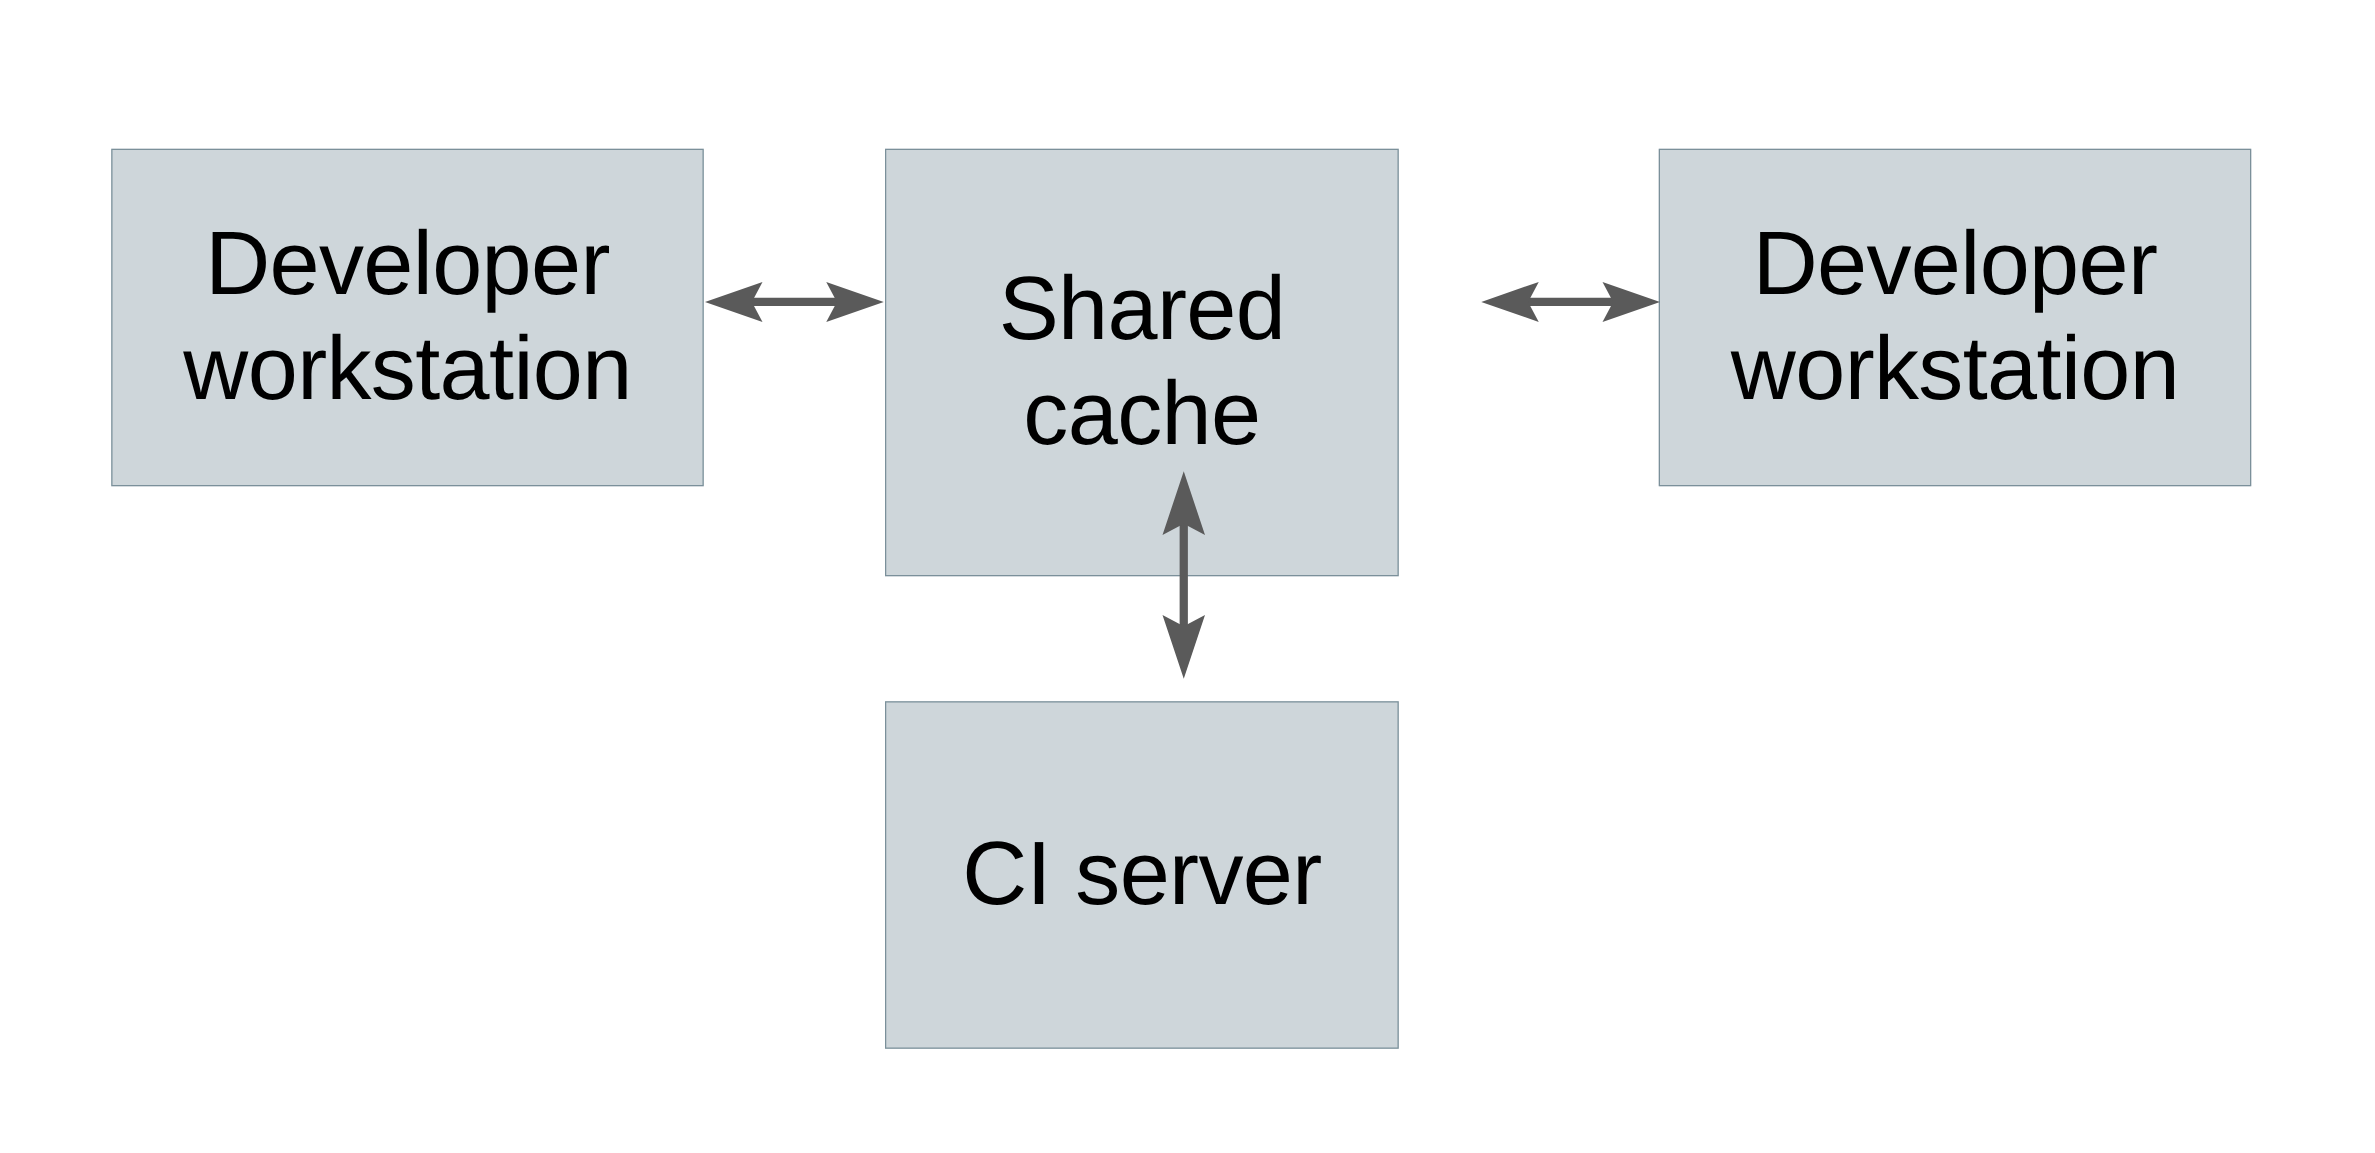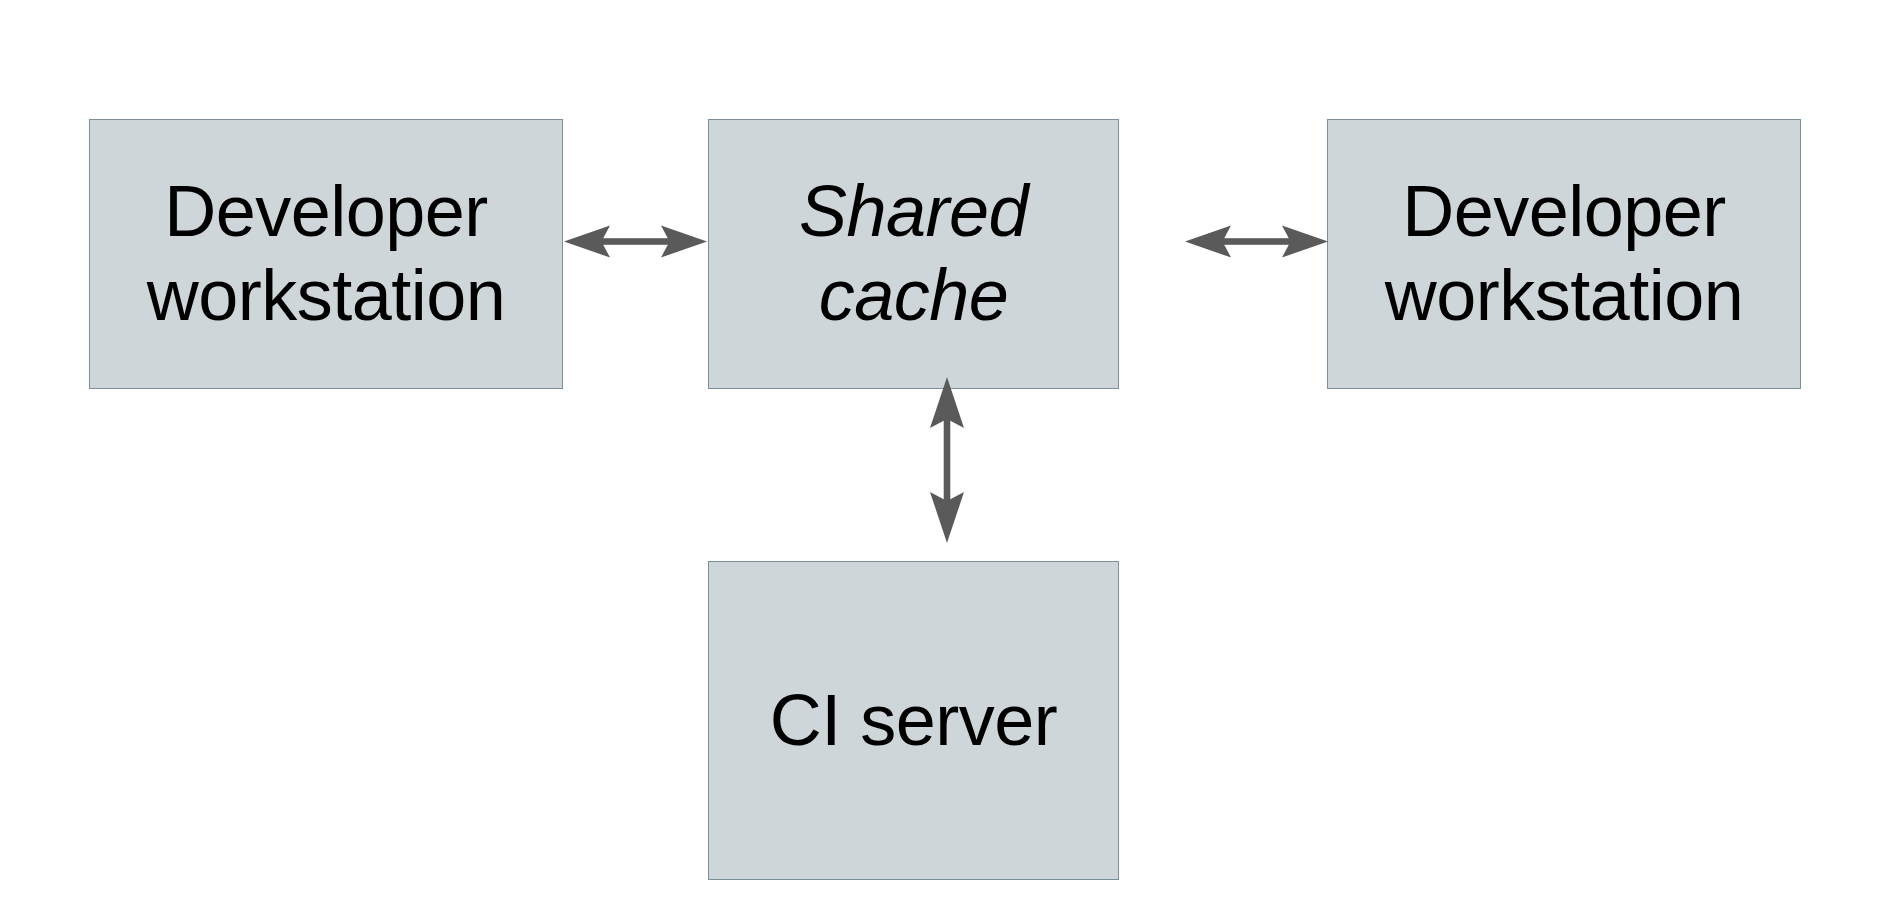--- a/index.html
+++ b/index.html
@@ -34,23 +34,23 @@
     font-size: 72px;
     line-height: 1.16;
     color: #000000;
     font-weight: 400;
     letter-spacing: -0.5px;
     white-space: pre-line;
     padding: 0 6px;
   }
   
   #node-dev-left   { left: 89px;   top: 103px; width: 474px; height: 270px; }
-  #node-shared     { left: 708px;  top: 103px; width: 411px; height: 270px; font-style: italic; }
+  #node-shared     { left: 708px;  top: 103px; width: 411px; height: 342px; }
   #node-dev-right  { left: 1327px; top: 103px; width: 474px; height: 270px; }
-  #node-ci         { left: 708px;  top: 545px; width: 411px; height: 319px; }
+  #node-ci         { left: 708px;  top: 545px; width: 411px; height: 278px; }
 
   .edge {
     position: absolute;
     overflow: visible;
   }
   #edge-left-shared  { left: 563px;  top: 213px; width: 145px; height: 57px; }
   #edge-shared-right { left: 1119px; top: 213px; width: 210px; height: 57px; }
   #edge-shared-ci    { left: 918px;  top: 371px; width: 58px;  height: 178px; }
 
   .edge svg { display: block; overflow: visible; }

